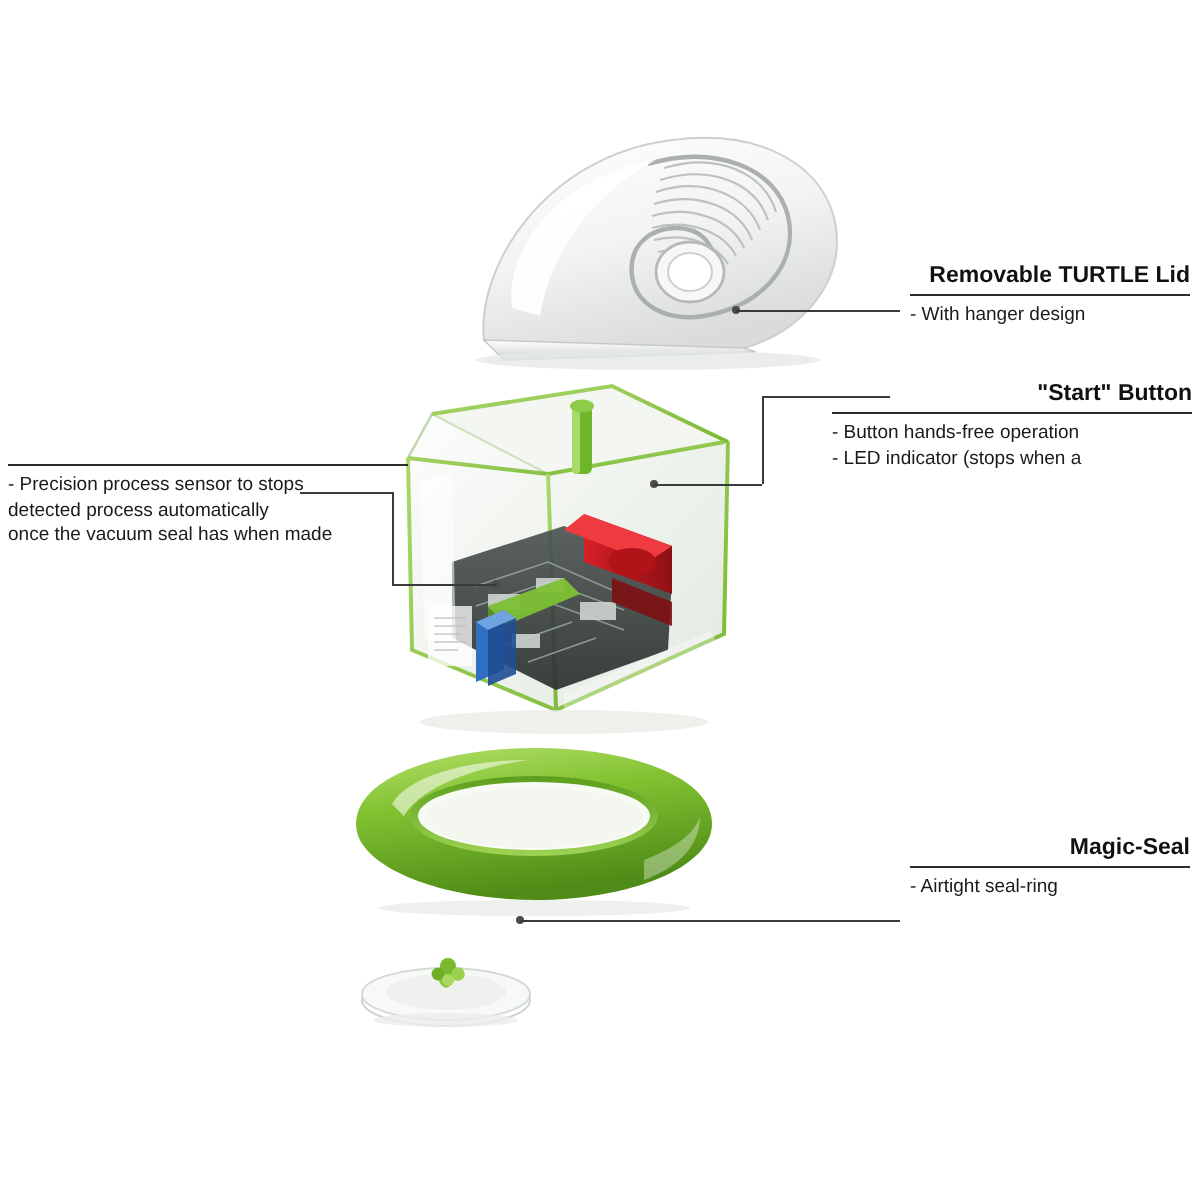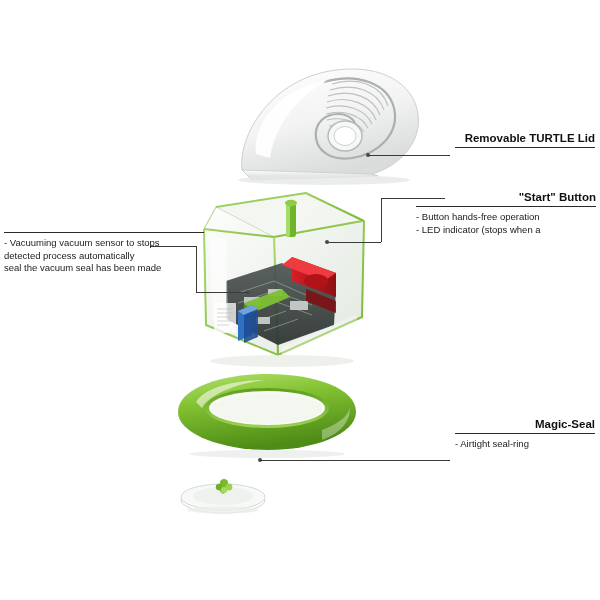--- a/index.html
+++ b/index.html
@@ -289,37 +289,40 @@
   <div class="leader h" style="left:196px; top:292px; width:52px;"></div>
   <div class="leader v" style="left:196px; top:246px; height:46px;"></div>
   <div class="leader h" style="left:150px; top:246px; width:46px;"></div>
 
   <div class="dot" style="left:258px; top:458px;"></div>
   <div class="leader h" style="left:260px; top:460px; width:190px;"></div>
 
   <div class="callout right" style="left:455px; top:131px; width:140px;">
     <div class="title">Removable TURTLE Lid</div>
     <div class="rule"></div>
+    <div class="lines">
+      <div>- With hanger design</div>
+    </div>
   </div>
 
   <div class="callout right" style="left:416px; top:190px; width:180px;">
     <div class="title">"Start" Button</div>
     <div class="rule"></div>
     <div class="lines">
       <div>- Button hands-free operation</div>
       <div>- LED indicator (stops when a</div>
     </div>
   </div>
 
   <div class="callout left" style="left:4px; top:230px; width:200px;">
     <div class="rule"></div>
     <div class="lines">
-      <div>- Vacuuming vacuum sensor to stops</div>
+      <div>- Precision process sensor to stops</div>
       <div>detected process automatically</div>
-      <div>seal the vacuum seal has been made</div>
+      <div>once the vacuum seal has when made</div>
     </div>
   </div>
 
   <div class="callout right" style="left:455px; top:417px; width:140px;">
     <div class="title">Magic-Seal</div>
     <div class="rule"></div>
     <div class="lines">
       <div>- Airtight seal-ring</div>
     </div>
   </div>

